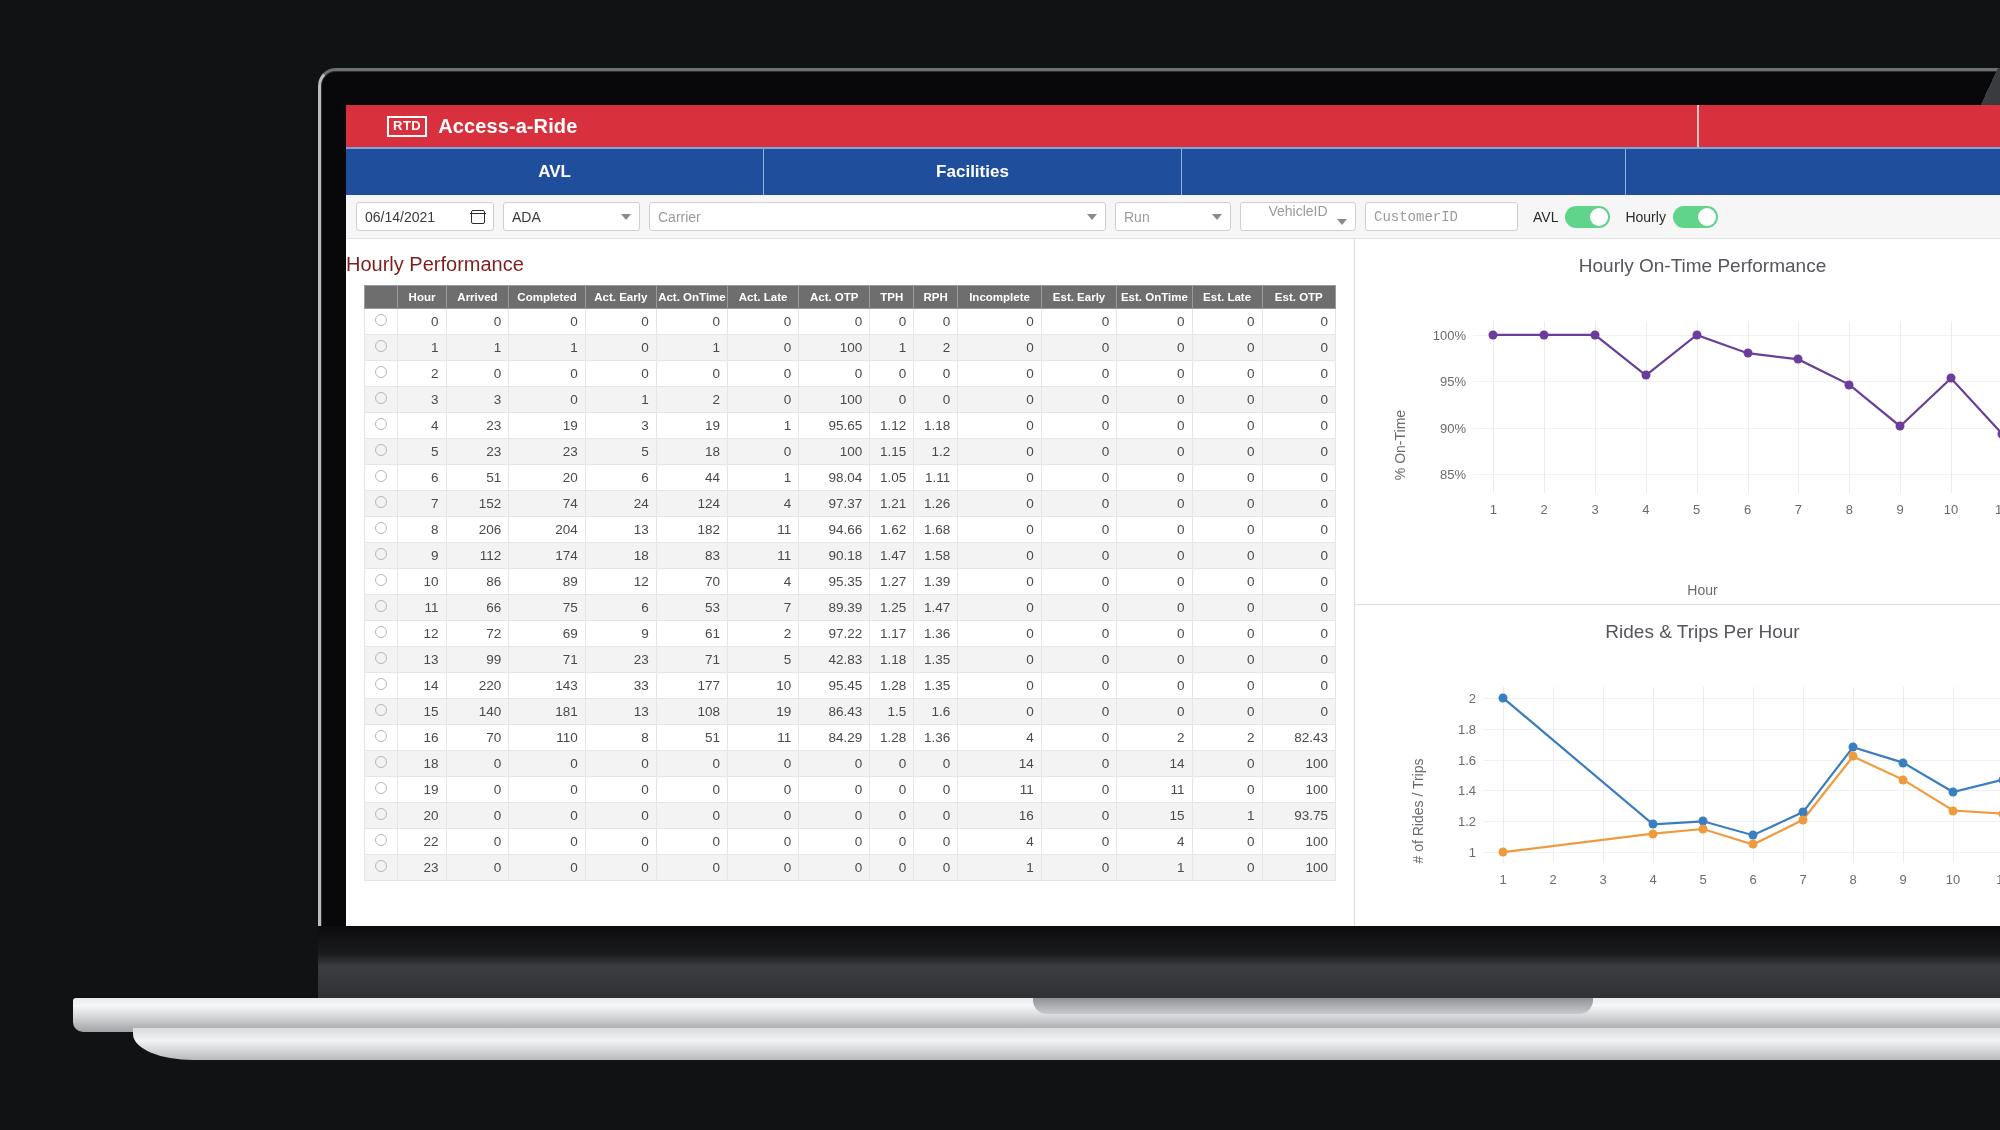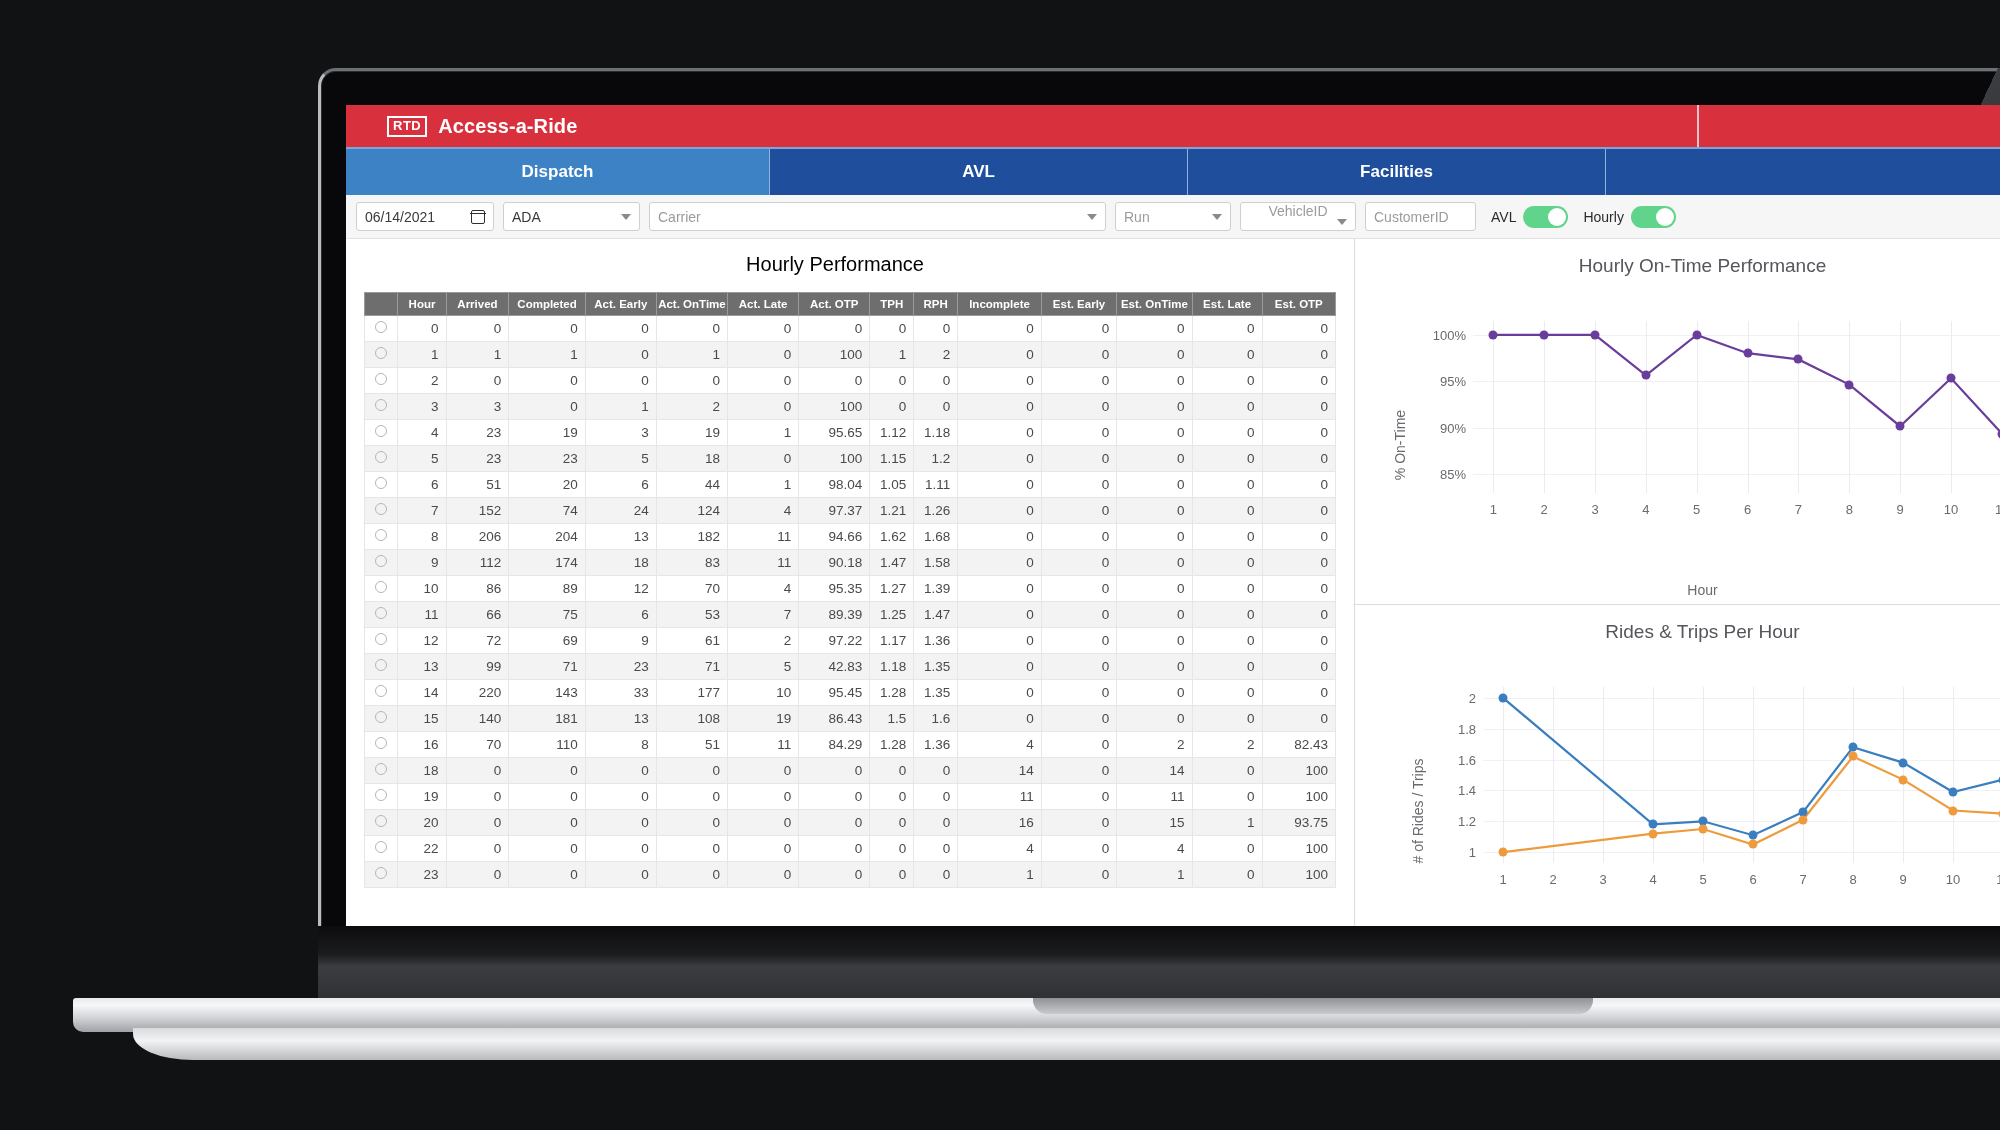--- a/index.html
+++ b/index.html
@@ -120,36 +120,36 @@
     border-left:5px solid transparent; border-right:5px solid transparent;
     border-top:6px solid #8a8a8a;
   }
   #f-date { width: 138px; justify-content:space-between; }
   #cal-icon { width:14px; height:14px; border:1.6px solid #2e2e2e; border-radius:2px; position:relative; }
   #cal-icon:before{content:"";position:absolute;left:-1.6px;right:-1.6px;top:2px;height:1.6px;background:#2e2e2e;}
   #f-program { width: 137px; }
   #f-carrier { width: 457px; }
   #f-run     { width: 116px; }
   #f-vehicle { width: 116px; flex-direction: column; }
-  #f-customer{ width: 111px; }
+  #f-customer{ width: 153px; font-family: Liberation Mono, monospace; }
   .toggle-group { display:flex; align-items:center; gap:7px; margin-left: 6px; }
   .toggle-label { font-size:14px; color:#2b2b2b; }
   .switch {
     width: 45px; height: 22px; border-radius: 11px; background:#5fd48a;
     position:relative; cursor:pointer;
   }
   .switch .knob {
     position:absolute; right:2px; top:2px; width:18px;height:18px;
     border-radius:50%; background:#fff;
   }
 
   
   #content { display:flex; height: calc(100% - 42px - 48px - 44px); }
   #left-pane { width: 1008px; position:relative; padding-top:10px; }
-  #table-title { text-align:center; font-size:20px; color:#000000; padding: 4px 0 16px 0; font-weight:400;
+  #table-title { text-align:left; font-size:20px; color:#7f1d1d; padding: 4px 0 9px 0; font-weight:400;
                  padding-right: 30px; }
 
   #grid-wrap { position:relative; margin-left:18px; width: 972px; }
   table#perf-table { border-collapse: collapse; width: 972px; table-layout: fixed; font-size:13px; }
   #perf-table th {
     background:#6e6e6e; color:#fff; font-size:11.5px; font-weight:700;
     height:23px; text-align:center; border:1px solid #9a9a9a;
     overflow:hidden; white-space:nowrap;
   }
   #perf-table td {
@@ -201,21 +201,20 @@
       <div id="app-header">
         <div id="brand-block">
           <span id="rtd-logo">RTD</span>
           <span id="app-title">Access-a-Ride</span>
         </div>
         <div id="header-divider"></div>
 
       </div>
 
       <div id="tab-bar">
-        <div class="tab active" id="tab-dispatch">Dispatch</div>
         <div class="tab" id="tab-avl">AVL</div>
         <div class="tab" id="tab-facilities">Facilities</div>
         <div class="tab" id="tab-extra"></div>
       </div>
 
       <div id="filter-bar">
         <div class="field" id="f-date">
           <span>06/14/2021</span>
           <span id="cal-icon"></span>
         </div>

